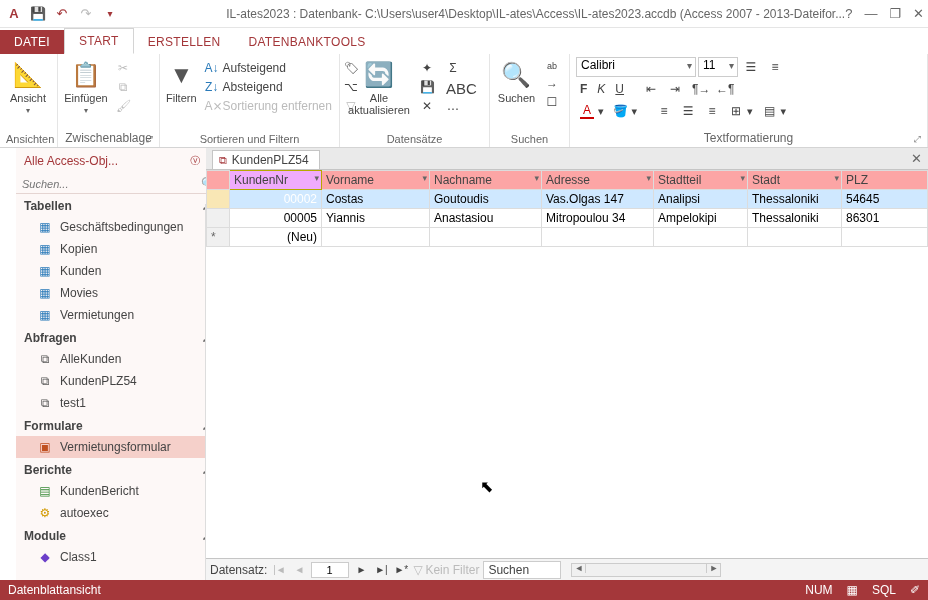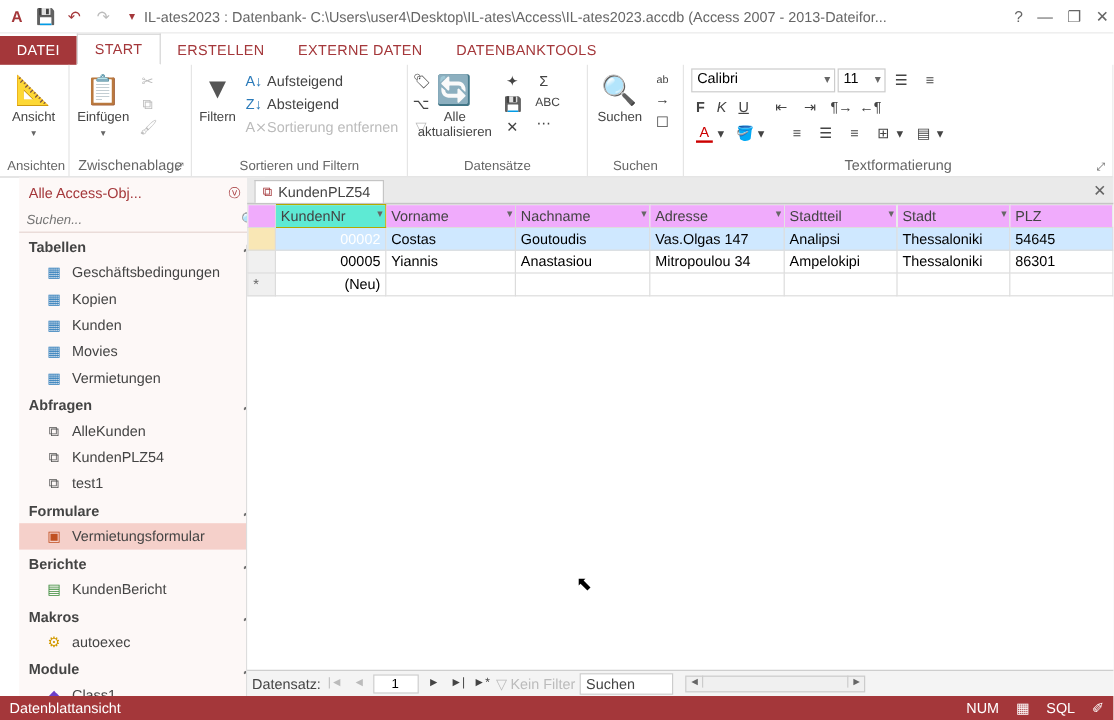--- a/index.html
+++ b/index.html
@@ -2,21 +2,21 @@
 <html><head>
 <meta charset="utf-8">
 <style>
 * { margin: 0; padding: 0; box-sizing: border-box; font-family: "Segoe UI", Tahoma, sans-serif; font-size: 12px; }
 body { width: 928px; height: 600px; background: #fff; overflow: hidden; position: relative; }
 
 
 .titlebar { height: 28px; background: #fff; display: flex; align-items: center; padding: 0 4px; border-bottom: 1px solid #e5e5e5; }
 .titlebar .qat { display: flex; align-items: center; gap: 4px; }
 .titlebar .qat-icon { width: 20px; height: 20px; display: flex; align-items: center; justify-content: center; color: #a4373a; font-size: 13px; }
-.titlebar .title-text { flex: 1; text-align: left; color: #666; font-size: 12px; overflow: hidden; white-space: nowrap; text-overflow: ellipsis; }
+.titlebar .title-text { flex: 1; text-align: right; color: #666; font-size: 12px; overflow: hidden; white-space: nowrap; text-overflow: ellipsis; }
 .titlebar .wincontrols { display: flex; gap: 12px; color: #666; }
 .titlebar .wincontrols span { cursor: pointer; font-size: 13px; }
 
 
 .ribbon-tabs { height: 26px; display: flex; align-items: flex-end; background: #fff; }
 .ribbon-tab { padding: 5px 14px 5px 14px; color: #a4373a; cursor: pointer; letter-spacing: 0.3px; }
 .ribbon-tab.file { background: #a4373a; color: #fff; }
 .ribbon-tab.active { border: 1px solid #d4d4d4; border-bottom: 1px solid #fff; background: #fff; color: #a4373a; }
 
 
@@ -57,22 +57,22 @@
 .doc-area { position: absolute; left: 206px; right: 0; top: 148px; bottom: 20px; background: #eaeaea; display: flex; flex-direction: column; }
 .doc-tabs { height: 22px; background: #eaeaea; display: flex; align-items: flex-end; border-bottom: 1px solid #c5c5c5; padding-left: 6px; position: relative; }
 .doc-tab { background: #fff; border: 1px solid #c5c5c5; border-bottom: none; padding: 2px 10px 2px 6px; display: flex; align-items: center; gap: 5px; font-size: 11px; color: #444; }
 .doc-tab .t-icon { color: #a4373a; font-size: 11px; }
 .doc-tabs .close-x { position: absolute; right: 6px; top: 3px; color: #666; font-size: 13px; cursor: pointer; }
 
 
 .sheet-wrapper { flex: 1; background: #fff; position: relative; overflow: hidden; }
 .datasheet { border-collapse: collapse; width: 100%; }
 .datasheet th, .datasheet td { border: 1px solid #dcdcdc; height: 19px; padding: 0 4px; font-size: 12px; text-align: left; white-space: nowrap; }
-.datasheet th { background: #f0abfc; font-weight: 400; color: #444; position: relative; padding-right: 18px; }
-.datasheet th.sel-col { background: #5eead4; border: 1px solid #b5a900; }
+.datasheet th { background: #fca5a5; font-weight: 400; color: #444; position: relative; padding-right: 18px; }
+.datasheet th.sel-col { background: #f0abfc; border: 1px solid #b5a900; }
 .datasheet th .dd { position: absolute; right: 2px; top: 2px; font-size: 9px; color: #666; }
 .row-selector { width: 22px; min-width: 22px; background: #f0f0f0; border: 1px solid #dcdcdc; text-align: center; font-size: 10px; color: #666; }
 .datasheet tr.selected-row td { background: #cfe8ff; }
 .datasheet tr.selected-row .row-selector { background: #f9e7b5; }
 .datasheet td.active-cell { background: #000; color: #fff; text-align: right; }
 .datasheet td.num { text-align: right; }
 .cursor { position: absolute; left: 274px; top: 307px; font-size: 16px; color: #000; pointer-events: none; }
 
 
 .rec-nav { height: 22px; background: #f4f4f4; border-top: 1px solid #c5c5c5; display: flex; align-items: center; padding: 0 4px; gap: 4px; font-size: 11px; color: #444; }
@@ -107,21 +107,20 @@
     <span>―</span>
     <span>❐</span>
     <span>✕</span>
   </div>
 </div>
 
 <div class="ribbon-tabs">
   <div class="ribbon-tab file">DATEI</div>
   <div class="ribbon-tab active">START</div>
   <div class="ribbon-tab">ERSTELLEN</div>
-  <div class="ribbon-tab">EXTERNE DATEN</div>
   <div class="ribbon-tab">DATENBANKTOOLS</div>
 </div>
 
 <div class="ribbon">
   <div class="ribbon-group" style="width:58px;">
     <div class="ribbon-group-content">
       <div class="big-btn">
         <span class="icon" style="color:#d29a00;">📐</span>
         <span class="lbl">Ansicht</span>
         <span style="font-size:8px;color:#666;">▾</span>
@@ -202,21 +201,21 @@
           </div>
         <div class="small-btn">
             <span class="ic">✕</span>
           </div>
       </div>
       <div class="col-stack">
         <div class="small-btn">
             <span class="ic">Σ</span>
           </div>
         <div class="small-btn">
-            <span class="ic" style="font-size:10px;">ABC</span>
+            <span class="ic" style="font-size:15px;">ABC</span>
           </div>
         <div class="small-btn">
             <span class="ic">⋯</span>
           </div>
       </div>
     </div>
     <div class="ribbon-group-label">Datensätze</div>
   </div>
 
   <div class="ribbon-group" style="width:80px;">
@@ -361,24 +360,20 @@
 
   <div class="nav-section">
       <span>Berichte</span>
       <span class="chev">︽</span>
     </div>
   <div class="nav-item">
       <span class="ni-icon" style="color:#3a8a3a;">▤</span>
       <span>KundenBericht</span>
     </div>
 
-  <div class="nav-section">
-      <span>Makros</span>
-      <span class="chev">︽</span>
-    </div>
   <div class="nav-item">
       <span class="ni-icon" style="color:#d29a00;">⚙</span>
       <span>autoexec</span>
     </div>
 
   <div class="nav-section">
       <span>Module</span>
       <span class="chev">︽</span>
     </div>
   <div class="nav-item">

